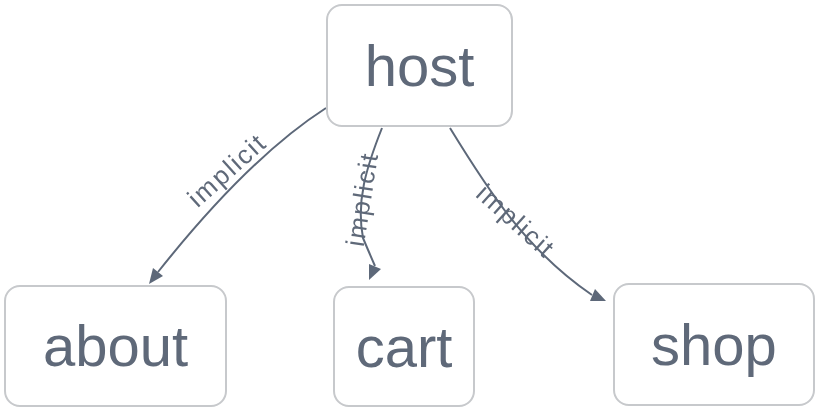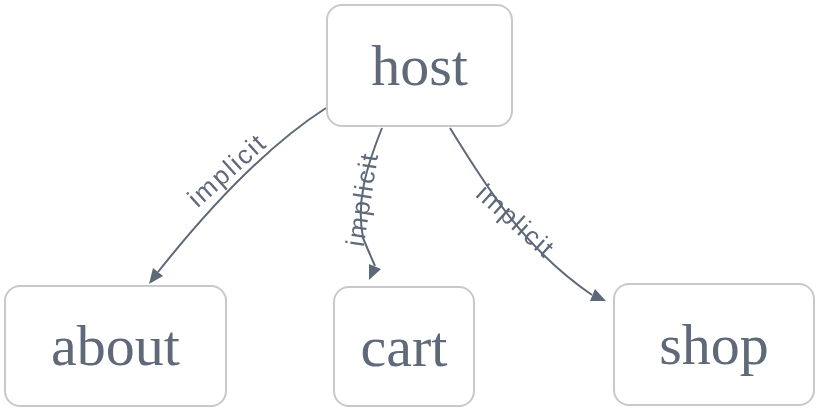--- a/index.html
+++ b/index.html
@@ -44,21 +44,20 @@
     border: 2px solid #c7c9cc;
     border-radius: 16px;
     display: flex;
     align-items: center;
     justify-content: center;
     color: #5f6979;
     font-size: 58px;
     line-height: 1;
     cursor: pointer;
     user-select: none;
-    font-family: Liberation Serif, serif;
   }
   .node-host  { left: 326px; top: 4px;   width: 187px; height: 123px; }
   .node-about { left: 4px;   top: 285px; width: 223px; height: 122px; }
   .node-cart  { left: 333px; top: 286px; width: 142px; height: 121px; }
   .node-shop  { left: 613px; top: 283px; width: 202px; height: 123px; }
 </style>
 </head>
 <body>
 
 <div class="canvas">

